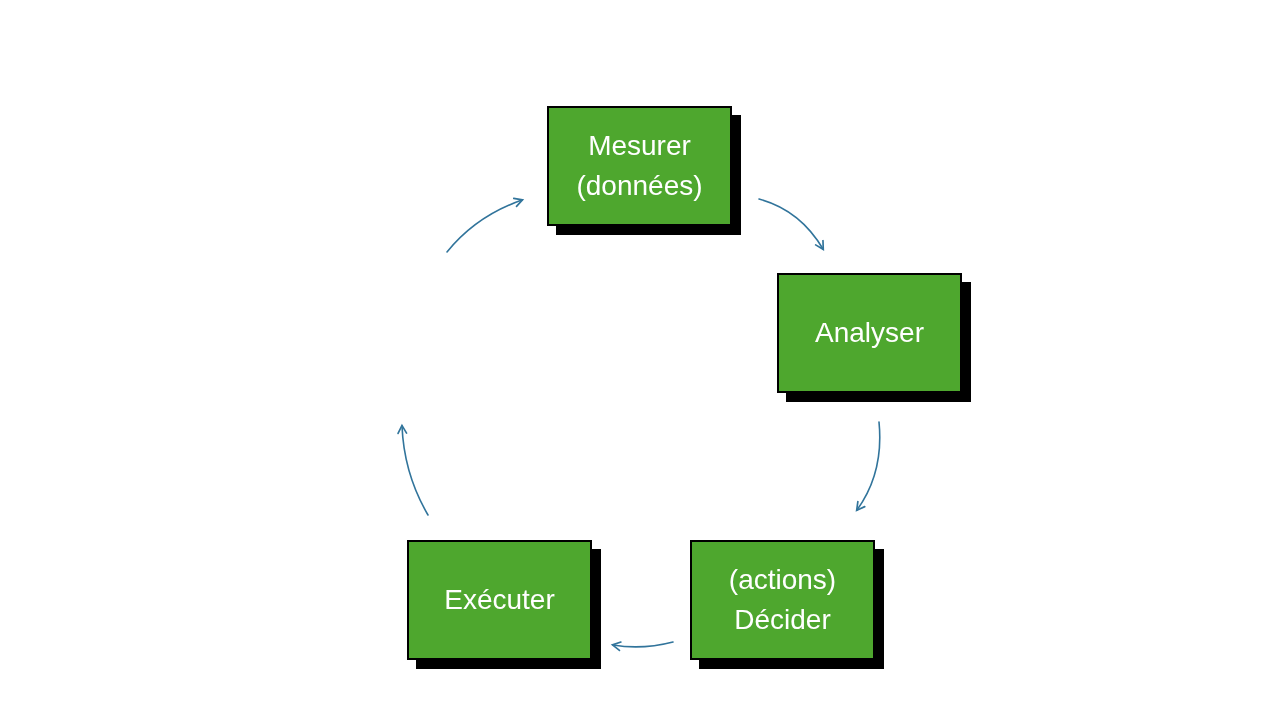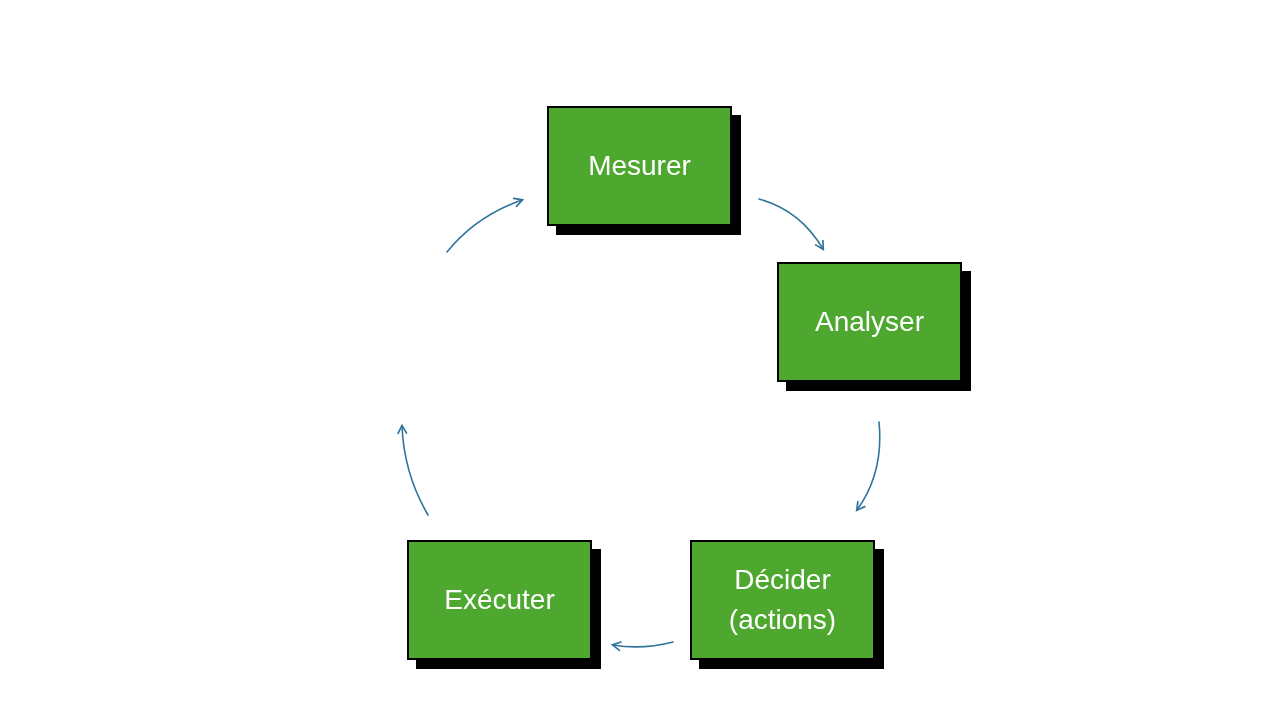--- a/index.html
+++ b/index.html
@@ -47,21 +47,21 @@
     flex-direction: column;
     align-items: center;
     justify-content: center;
     text-align: center;
     color: var(--text-color, #ffffff);
     font-size: 28px;
     line-height: 40px;
     font-weight: 400;
   }
   .pos-mesurer   { left: 547px; top: 78px;  }
-  .pos-analyser  { left: 777px; top: 234px; }
+  .pos-analyser  { left: 777px; top: 245px; }
   .pos-decider   { left: 690px; top: 512px; }
   .pos-executer  { left: 407px; top: 512px; justify-content: center; }
   .pos-ameliorer { left: 318px; top: 245px; }
   .node-line {
     display: block;
     white-space: nowrap;
   }
 </style>
 </head>
 <body>
@@ -76,29 +76,30 @@
     </defs>
   <path d="M 759,171 Q 800,182 823,221" class="arrow-path" marker-end="url(#arrow-head)"></path>
       <path d="M 879,394 Q 884,445 857,482" class="arrow-path" marker-end="url(#arrow-head)"></path>
       <path d="M 673,614 Q 642,622 613,617" class="arrow-path" marker-end="url(#arrow-head)"></path>
       <path d="M 428,487 Q 404,446 402,398" class="arrow-path" marker-end="url(#arrow-head)"></path>
       <path d="M 447,224 Q 476,188 522,172" class="arrow-path" marker-end="url(#arrow-head)"></path>
     </svg>
 
   <div class="node pos-mesurer">
     <span class="node-line">Mesurer</span>
+    <span class="node-line">(données)</span>
   </div>
 
   <div class="node pos-analyser">
     <span class="node-line">Analyser</span>
   </div>
 
   <div class="node pos-decider">
+    <span class="node-line">(actions)</span>
     <span class="node-line">Décider</span>
-    <span class="node-line">(actions)</span>
   </div>
 
   <div class="node pos-executer">
     <span class="node-line">Exécuter</span>
   </div>
 
 
 </div>
 
 </body></html>

